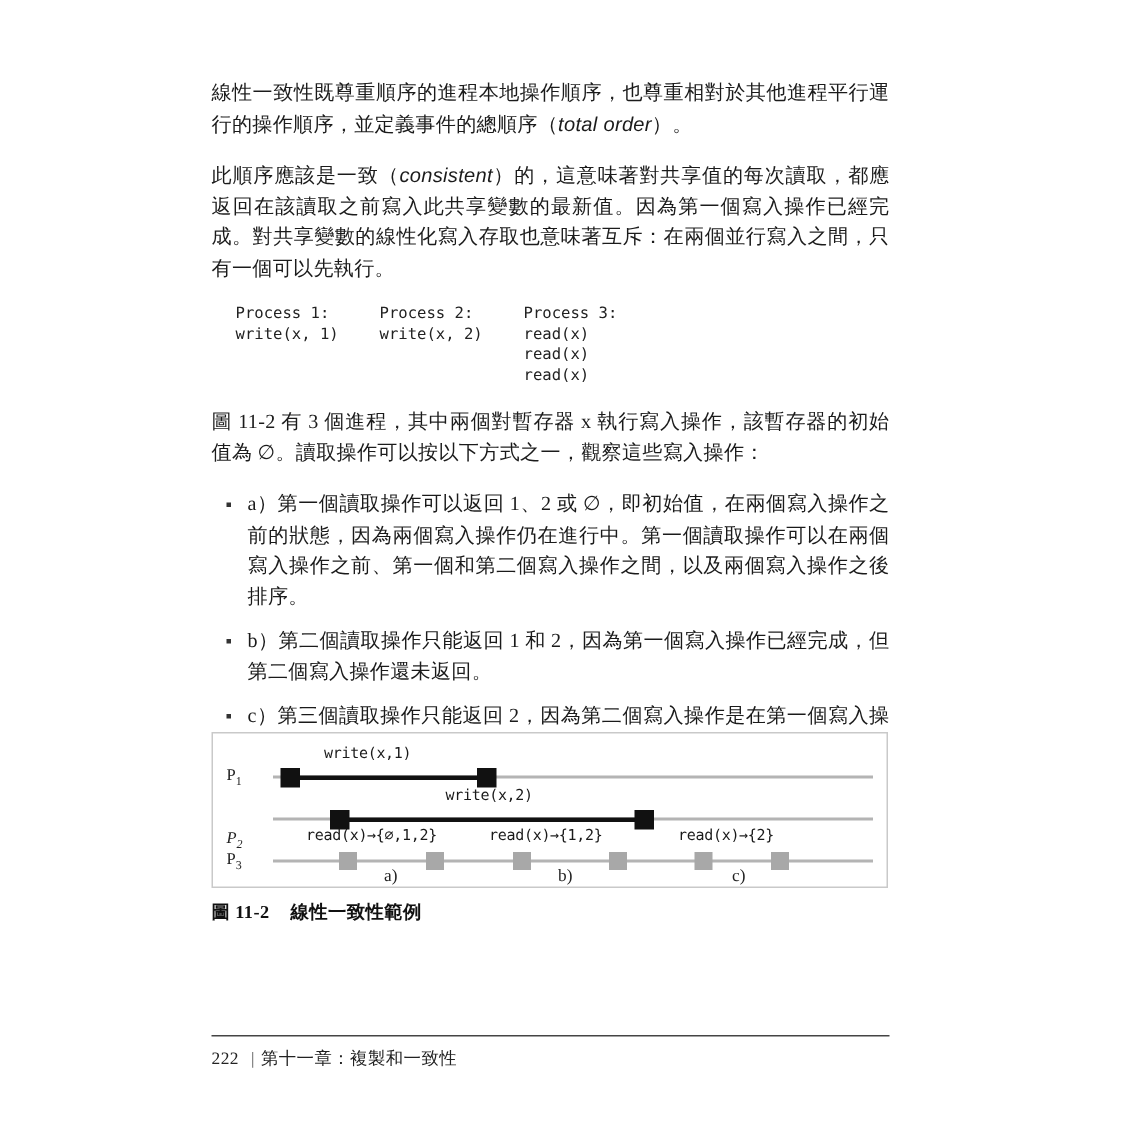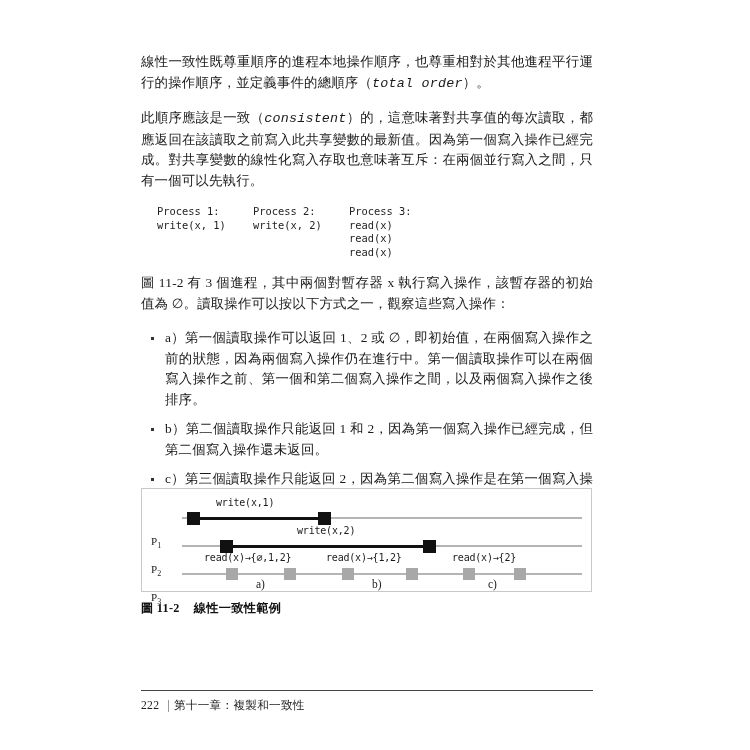--- a/index.html
+++ b/index.html
@@ -35,21 +35,21 @@
     font-size: 13.4px;
     line-height: 20.5px;
     text-align: justify;
     letter-spacing: 0.2px;
     color: #1b1b1b;
   }
   p.para.tight { margin-bottom: 12px; }
 
   .it {
     font-style: italic;
-    font-family: Liberation Mono, monospace;
+    font-family: Liberation Sans, sans-serif;
   }
 
   
   .codeblock {
     margin: 4px 0 14px 0;
     padding-left: 16px;
     font-family: "DejaVu Sans Mono", "Liberation Mono", monospace;
     font-size: 10.4px;
     line-height: 13.6px;
     color: #222;
@@ -98,21 +98,20 @@
     border: 1px solid #c9c9c9;
     box-sizing: border-box;
     background: #fff;
   }
   .rowlabel {
     position: absolute;
     font-family: "Liberation Serif", serif;
     font-size: 11px;
     color: #222;
     left: 9px;
-    margin-top: 24px;
   }
   .rowlabel sub {
     font-size: 8px;
   }
   .axis {
     position: absolute;
     left: 40px;
     width: 400px;
     height: 2px;
     background: #b4b4b4;
@@ -218,21 +217,21 @@
   <div class="figure-wrap">
     <div class="figbox">
 
       <div class="rowlabel" style="top:22px;">P<sub>1</sub></div>
       <div class="axis" style="top:28px;"></div>
       <div class="bar" style="left:51px; top:27.5px; width:131px;"></div>
       <div class="sq" style="left:45px; top:22.5px;"></div>
       <div class="sq" style="left:176px; top:22.5px;"></div>
       <div class="oplabel" style="left:74px; top:8px;">write(x,1)</div>
 
-      <div class="rowlabel" style="top:50px;">P<sub>2</sub></div>
+      <div class="rowlabel" style="top:64px;font-style:italic;">P<sub>2</sub></div>
       <div class="axis" style="top:56px;"></div>
       <div class="bar" style="left:84px; top:55.5px; width:203px;"></div>
       <div class="sq" style="left:78px; top:50.5px;"></div>
       <div class="sq" style="left:281px; top:50.5px;"></div>
       <div class="oplabel" style="left:155px; top:36px;">write(x,2)</div>
 
       <div class="rowlabel" style="top:78px;">P<sub>3</sub></div>
       <div class="axis" style="top:84px;"></div>
 
       <div class="sqg" style="left:84px; top:79px;"></div>

